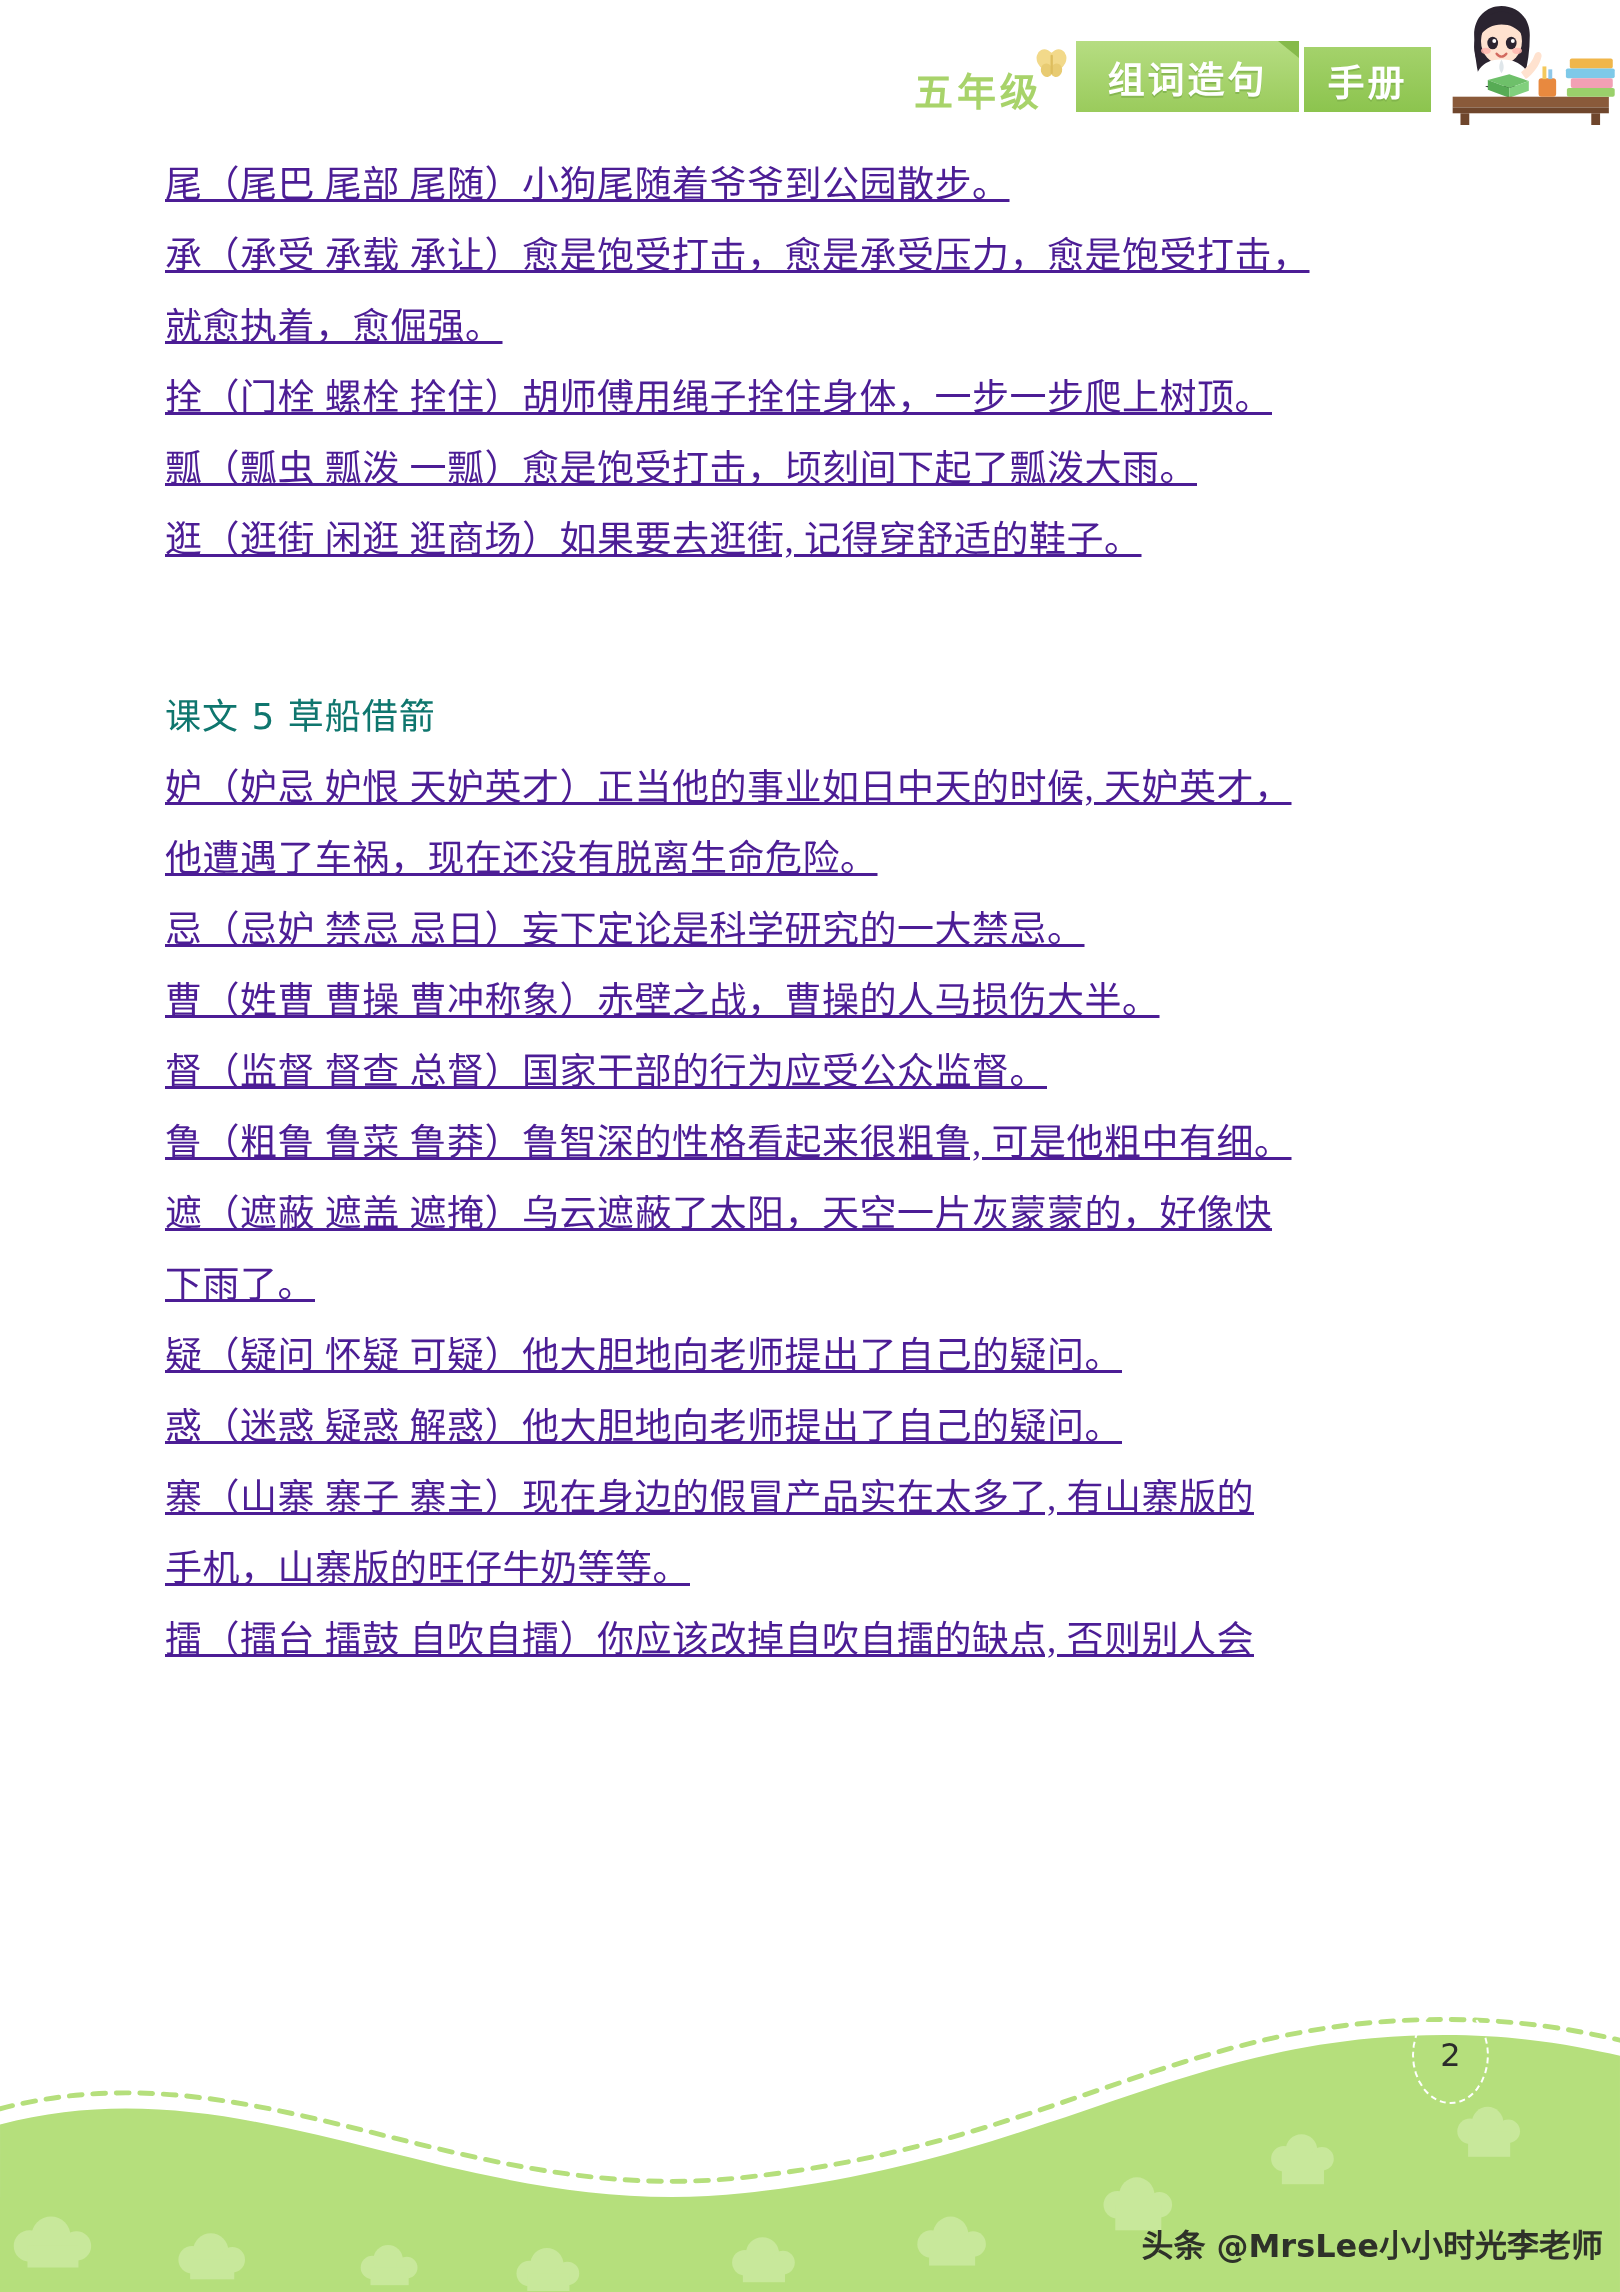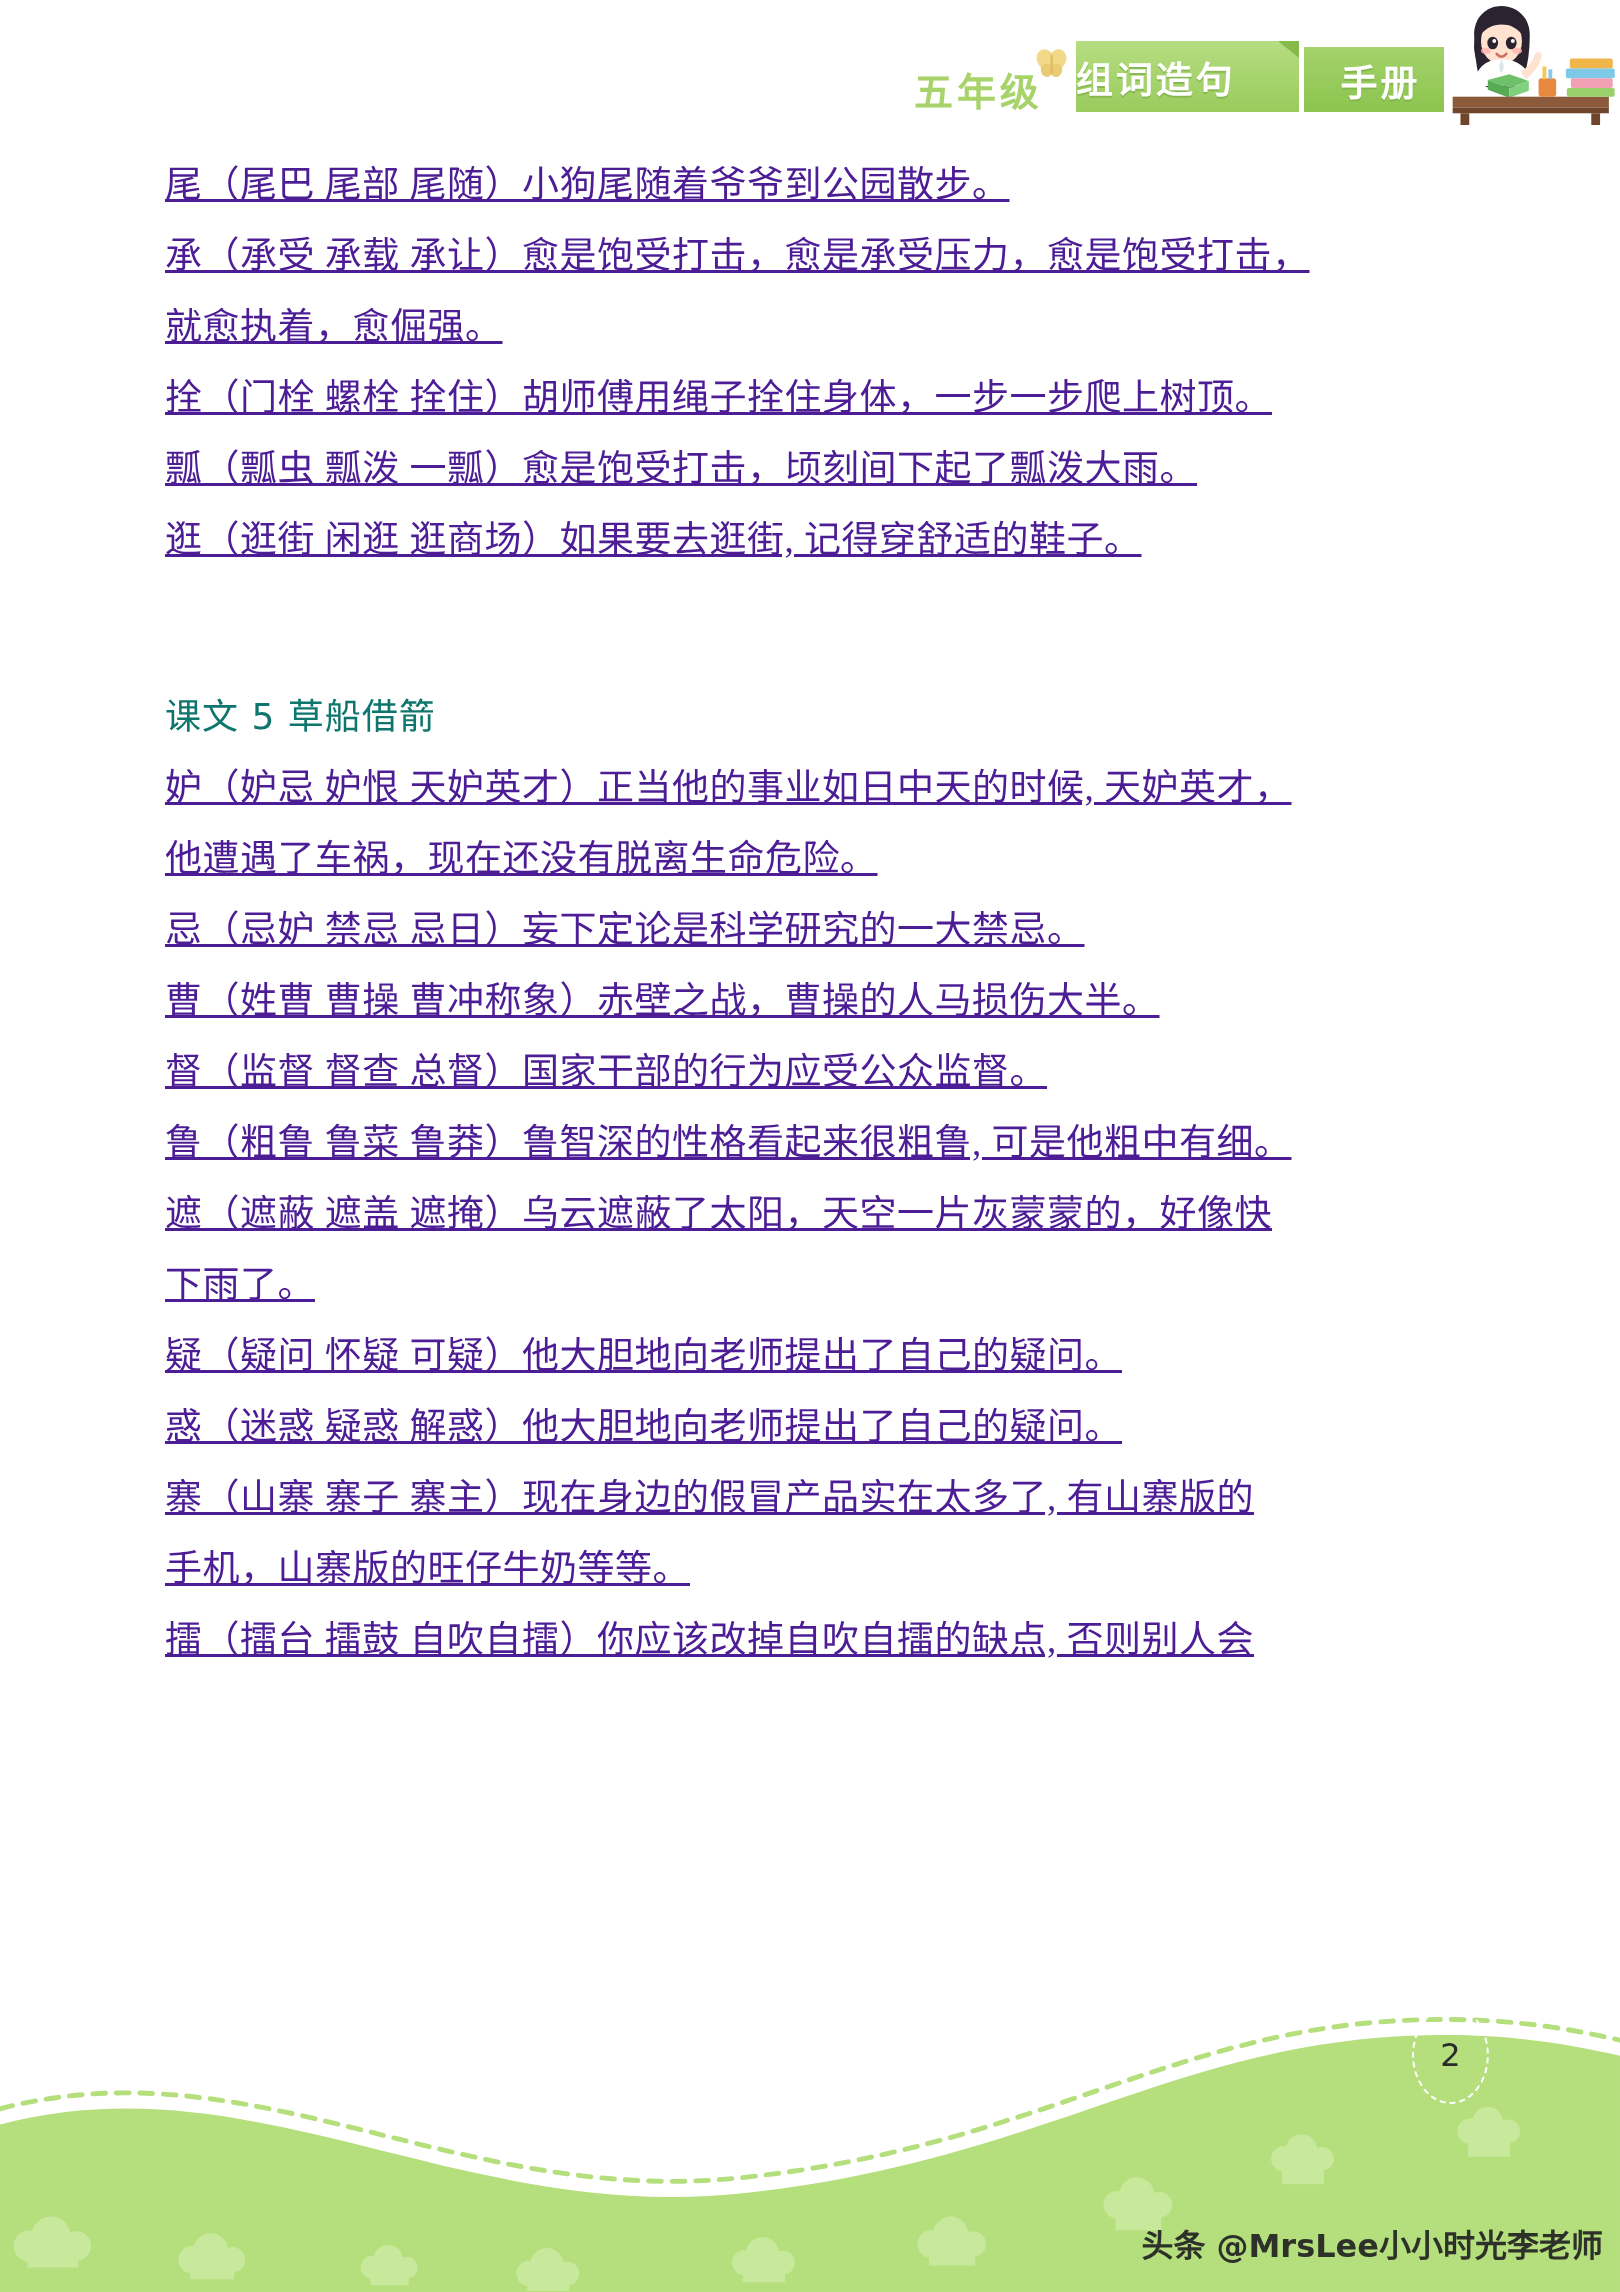--- a/index.html
+++ b/index.html
@@ -47,20 +47,21 @@
   }
   .title-plate {
     position: absolute;
     left: 1076px;
     top: 41px;
     width: 223px;
     height: 71px;
     background: linear-gradient(180deg, #b6dd82 0%, #9acb5c 100%);
     display: flex;
     align-items: center;
+    justify-content: center;
   }
   .title-plate:after {
     content: "";
     position: absolute;
     right: 0px;
     top: 0;
     border-left: 21.6px solid transparent;
     border-top: 17.6px solid #86ba4a;
   }
   .title-plate span {
@@ -74,21 +75,20 @@
   .title-plate2 {
     position: absolute;
     left: 1304px;
     top: 47px;
     width: 127px;
     height: 65px;
     background: linear-gradient(180deg, #a4d26b 0%, #8cc44e 100%);
     display: flex;
     align-items: center;
     justify-content: center;
-    padding-left: 13px;
   }
   .title-plate2 span {
     font-size: 37px;
     font-weight: bold;
     letter-spacing: 2.9px;
     color: #ffffff;
     font-family: "DejaVu Sans", "Liberation Sans", sans-serif;
     text-shadow: 0 2px 0 rgba(120,170,70,.6);
   }
   .mascot {

